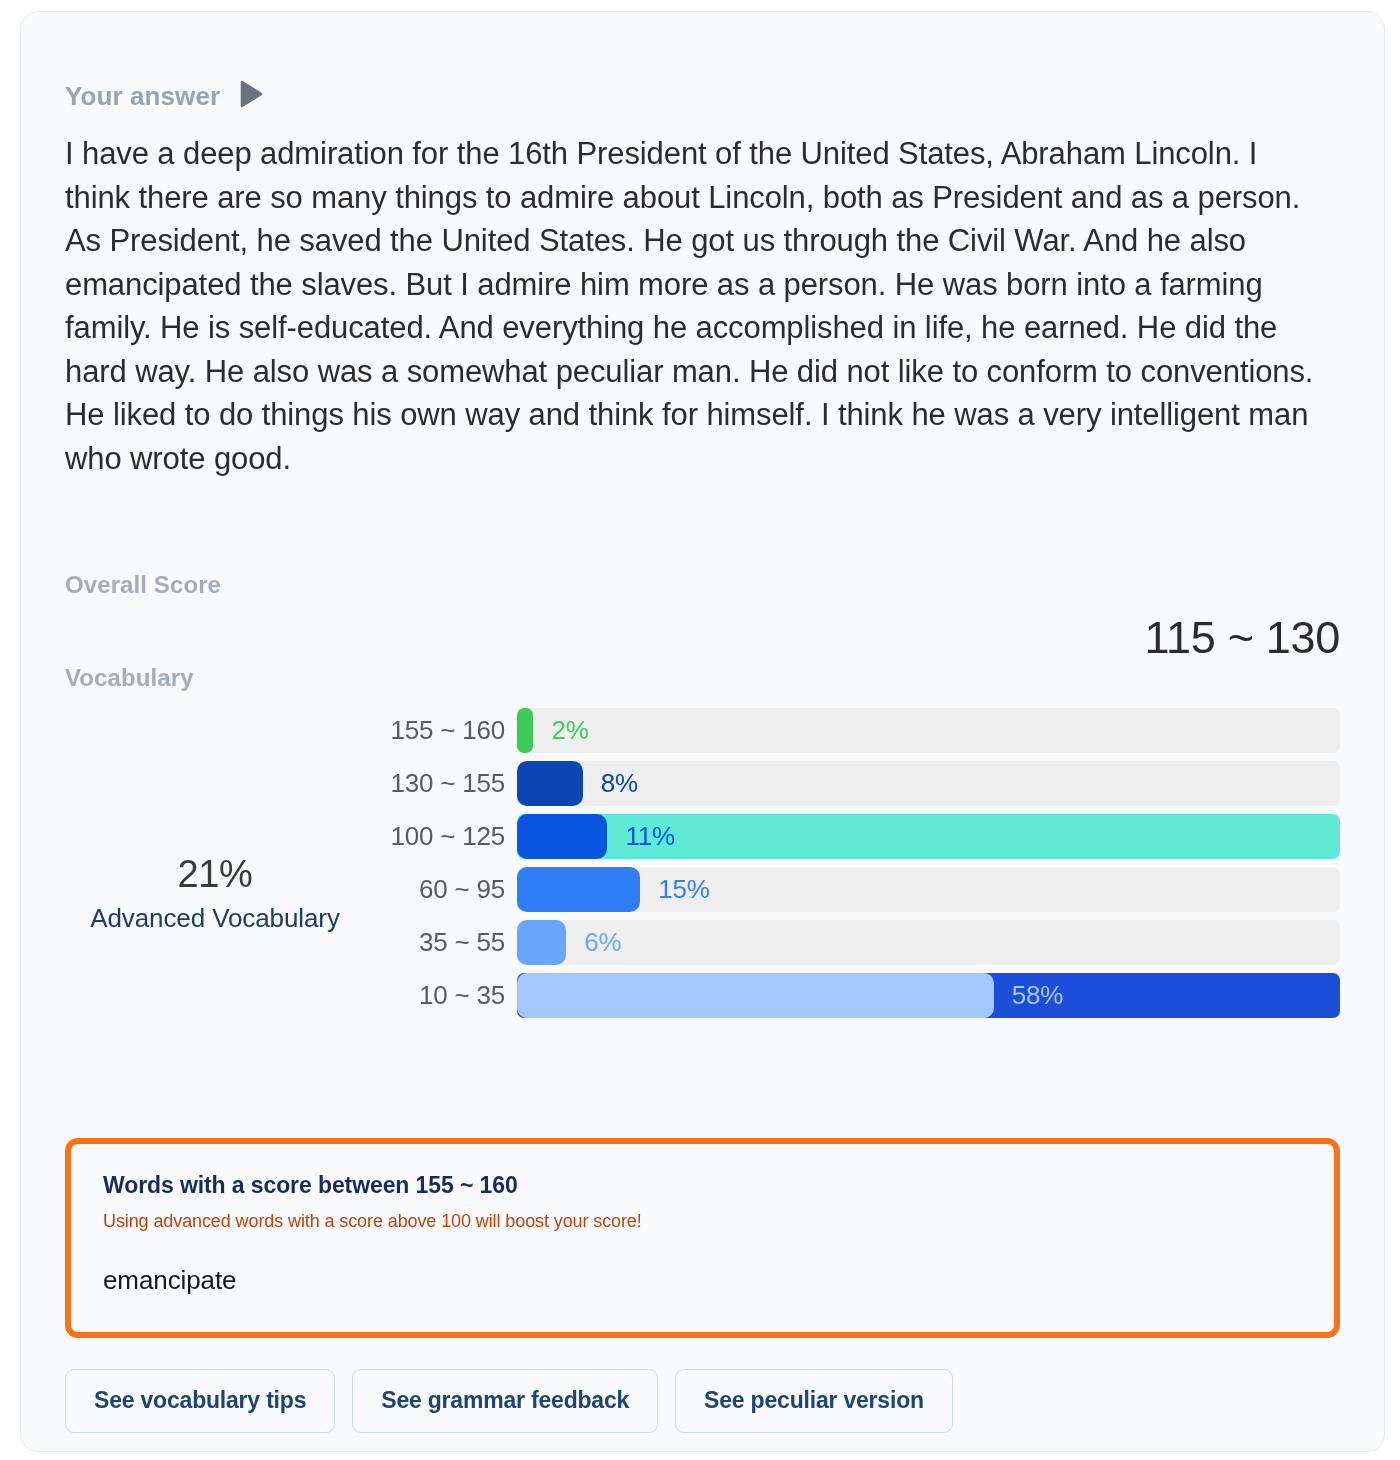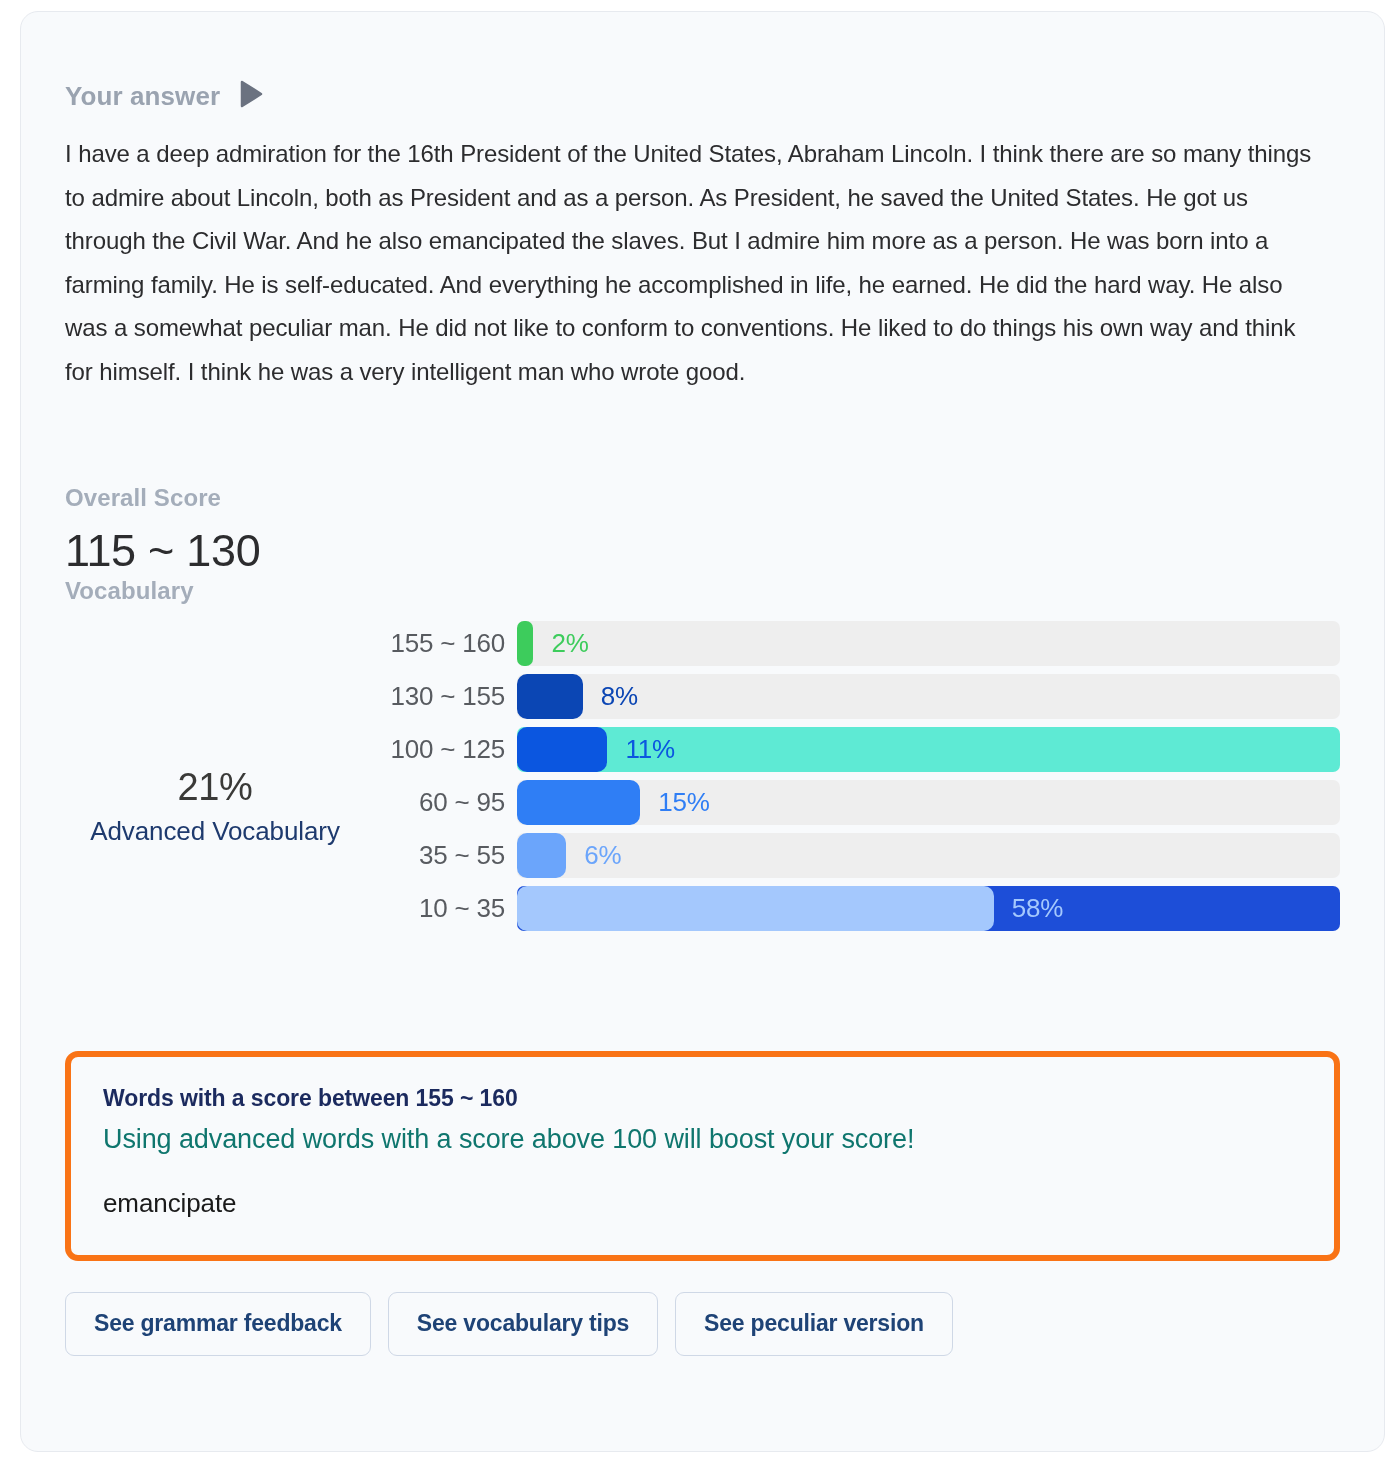--- a/index.html
+++ b/index.html
@@ -38,39 +38,40 @@
     color: #9aa3b0;
     letter-spacing: .1px;
     text-align: center;
   }
   .play-icon { display: block; }
 
   
   .answer-text {
     margin-top: 20px;
     width: 1262px;
-    font-size: 24px;
+    font-size: 31px;
     line-height: 43.5px;
     color: #2c2c2e;
     letter-spacing: -0.1px;
   }
 
   
   .section-label {
     font-size: 24px;
     font-weight: 700;
     color: #a4adba;
     letter-spacing: .1px;
   }
   .overall-label { margin-top: 91px; }
   .overall-score {
     margin-top: 13px;
     font-size: 45px;
     color: #2c2c2e;
     letter-spacing: -0.3px;
+    text-align: right;
   }
   .vocab-label { }
 
   
   .vocab-chart {
     position: relative;
     margin-top: 24px;
     height: 400px;
   }
   .summary {
@@ -143,22 +144,22 @@
     background: #f8fafc;
   }
   .words-title {
     font-size: 23px;
     font-weight: 700;
     color: #1b2a5e;
     letter-spacing: -0.1px;
   }
   .words-sub {
     margin-top: 12px;
-    font-size: 27px;
-    color: #0f766e;
+    font-size: 18px;
+    color: #c2410c;
     letter-spacing: -0.1px;
   }
   .words-list {
     margin-top: 33px;
     font-size: 26px;
     color: #1a1a1a;
     letter-spacing: -0.1px;
   }
 
   
@@ -254,19 +255,19 @@
         </div>
     </div>
 
     <div class="words-card">
       <div class="words-title">Words with a score between 155 ~ 160</div>
       <div class="words-sub">Using advanced words with a score above 100 will boost your score!</div>
       <div class="words-list">emancipate</div>
     </div>
 
     <div class="actions" id="actions">
+        <button class="action-btn">See vocabulary tips</button>
         <button class="action-btn">See grammar feedback</button>
-        <button class="action-btn">See vocabulary tips</button>
         <button class="action-btn">See peculiar version</button>
       </div>
 
   </div>
 </div>
 
 </body></html>

